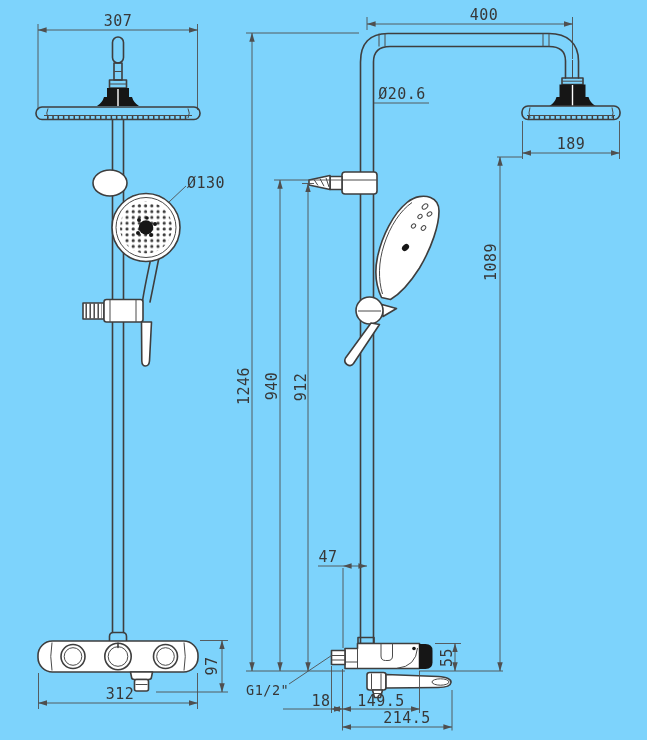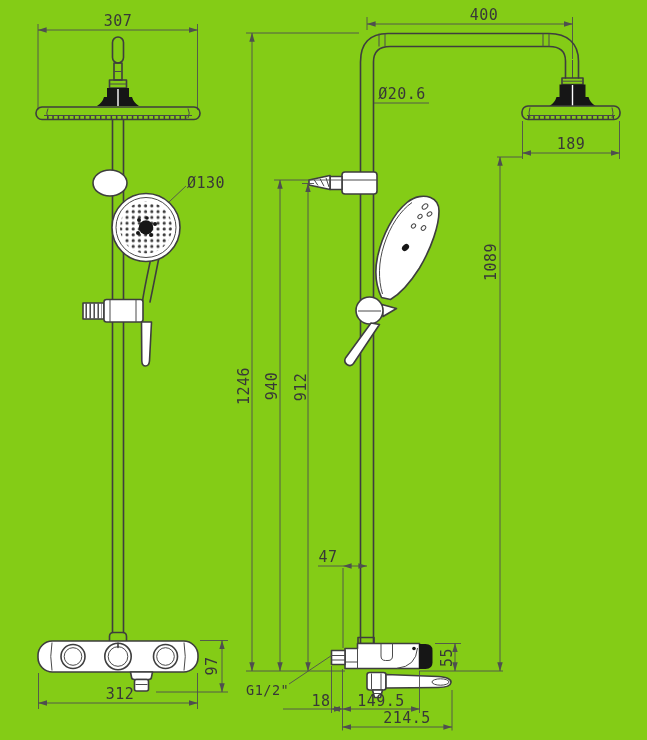--- a/index.html
+++ b/index.html
@@ -1,16 +1,16 @@
 <!DOCTYPE html>
 <html><head>
 <meta charset="utf-8">
 <style>
   html,body{margin:0;padding:0;background:#ffffff;}
-  #canvas{position:relative;width:647px;height:740px;background:#84cc16;overflow:hidden;
+  #canvas{position:relative;width:647px;height:740px;background:#7dd3fc;overflow:hidden;
           font-family:"DejaVu Sans Mono", monospace;}
   svg{position:absolute;left:0;top:0;}
   .part{fill:none;stroke:#3e3e3e;stroke-width:1.6;stroke-linecap:round;stroke-linejoin:round;}
   .partw{fill:#ffffff;stroke:#3e3e3e;stroke-width:1.6;stroke-linejoin:round;}
   .thin{fill:none;stroke:#4a4a4a;stroke-width:1;}
   .dim{fill:none;stroke:#4f4f4f;stroke-width:0.9;}
   .dark{fill:#161616;stroke:none;}
   .t{font-family:"DejaVu Sans Mono", monospace;font-size:15px;fill:#383838;letter-spacing:0.5px;}
   .ts{font-size:13.5px;}
   .nozzle{fill:none;stroke:#3e3e3e;stroke-width:3;stroke-dasharray:1.5 3.8;}

